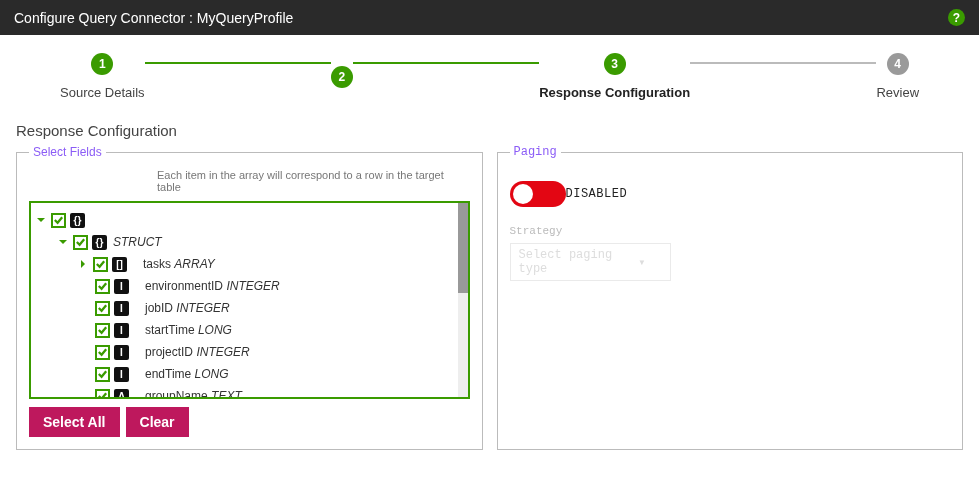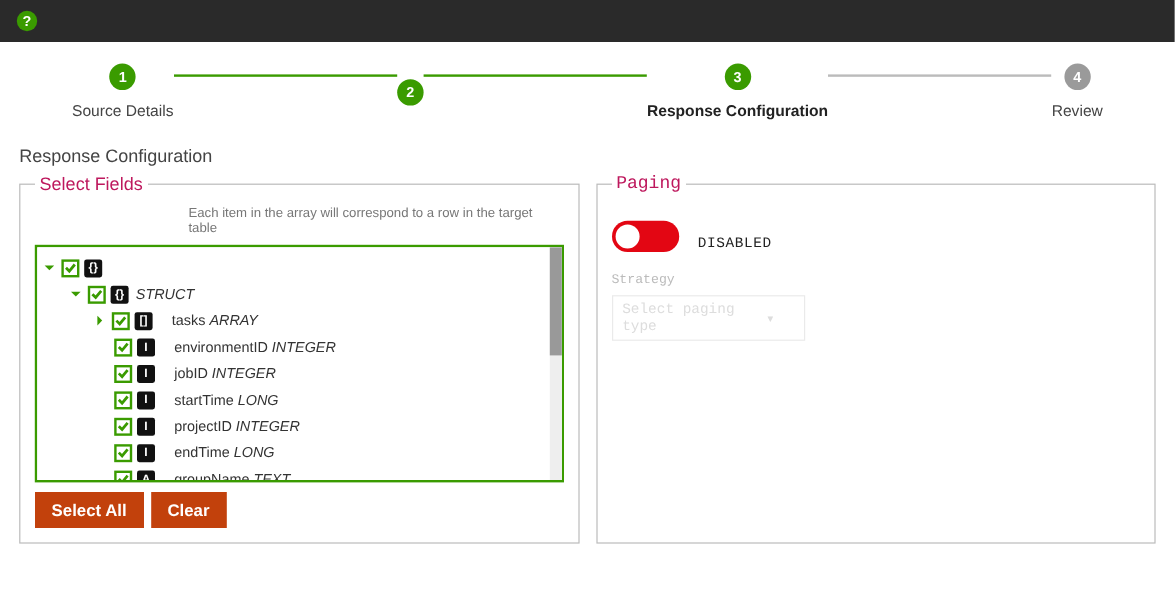--- a/index.html
+++ b/index.html
@@ -12,21 +12,21 @@
   .step-circle.done, .step-circle.active { background: #3a9b00; }
   .step-circle.todo { background: #9a9a9a; }
   .step-label { margin-top: 10px; font-size: 13px; color: #444; white-space: nowrap; }
   .step-label.active { font-weight: 600; color: #222; }
   .step-line { flex: 1; height: 2px; margin-top: -28px; }
   .step-line.done { background: #3a9b00; }
   .step-line.todo { background: #bbb; }
   .content { padding: 0 16px 12px 16px; }
   .content-title { font-size: 15px; color: #444; margin-bottom: 6px; }
   fieldset.panel { border: 1px solid #bbb; padding: 10px 12px 12px 12px; }
-  fieldset.panel > legend { padding: 0 4px; color: #be185d; font-size: 15px; }
+  fieldset.panel > legend { padding: 0 4px; color: #8b5cf6; font-size: 12px; }
   .two-col { display: flex; gap: 14px; }
   .col-left { flex: 1; }
   .col-right { flex: 1; position: relative; font-family: Liberation Mono, monospace; }
   .rep-row { display: flex; align-items: center; gap: 8px; margin: 8px 0 4px 0; }
   .rep-label { font-size: 12px; color: #444; min-width: 118px; }
   .rep-input { flex: 1; border: 1px solid #bbb; padding: 6px 8px; font-size: 13px; }
   .rep-hint { font-size: 11px; color: #777; margin-left: 128px; margin-bottom: 8px; }
   .tree-wrap { border: 2px solid #3a9b00; height: 198px; overflow-y: auto; background: #fff; display:flex;}
   .tree-inner { flex:1; padding: 6px 4px; }
   .tree-scroll { width:10px; background:#eee; }
@@ -37,35 +37,36 @@
   .cb { width: 15px; height: 15px; border: 2px solid #3a9b00; display: inline-flex; align-items: center; justify-content: center; }
   .cb svg { width: 12px; height: 12px; }
   .type-badge { width: 15px; height: 15px; background: #111; color: #fff; display: inline-flex; align-items: center; justify-content: center; font-size: 10px; font-weight: bold; border-radius: 2px; }
   .node-label { font-style: italic; font-size: 12px; margin-left: 2px; text-align: right; }
   .node-name { font-size: 12px; margin-left: 12px; }
   .node-type { font-style: italic; font-size: 12px; color: #333; }
   .pad1 { width: 18px; }
   .pad2 { width: 38px; }
   .pad3 { width: 56px; }
   .btn-row { margin-top: 8px; display: flex; gap: 6px; }
-  .btn-green { background: #c2410c; color: #fff; border: none; padding: 7px 14px; font-size: 14px; font-weight: 600; cursor: pointer; }
-  .paging-row { display: flex; align-items: flex-end; gap: 16px; margin: 12px 0 18px 0; }
+  .btn-green { background: #be185d; color: #fff; border: none; padding: 7px 14px; font-size: 14px; font-weight: 600; cursor: pointer; }
+  .paging-row { display: flex; align-items: center; margin: 12px 0 18px 0; }
   .toggle { width: 56px; height: 26px; border-radius: 13px; background: #e30613; position: relative; cursor: pointer; }
   .toggle-knob { width: 20px; height: 20px; border-radius: 50%; background: #fff; position: absolute; top: 3px; left: 3px; }
   .toggle-label { font-size: 12px; letter-spacing: 0.5px; color: #222; }
   .strategy-label { font-size: 11px; color: #bbb; margin-bottom: 6px; }
   .strategy-select { border: 1px solid #eaeaea; color: #ddd; font-size: 12px; padding: 4px 24px 4px 8px; background: #fff; width: 161px; display: flex; justify-content: space-between; align-items:center; cursor: not-allowed; }
   .check-path { stroke: #3a9b00; stroke-width: 2.5; fill: none; }
   .chev-down path { fill: #3a9b00; }
   .chev-right path { fill: #3a9b00; }
 </style>
 </head>
 <body>
 
 <div class="header">
+  <span>Configure Query Connector : MyQueryProfile</span>
   <span class="help-icon">?</span>
 </div>
 
 <div class="stepper">
   <div class="step">
     <div class="step-circle done">
         <span>1</span>
       </div>
     <div class="step-label">Source Details</div>
   </div>

